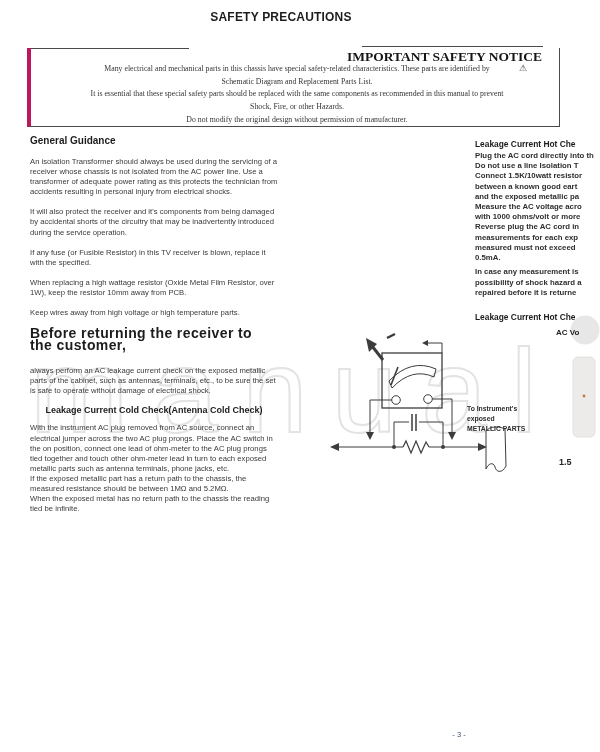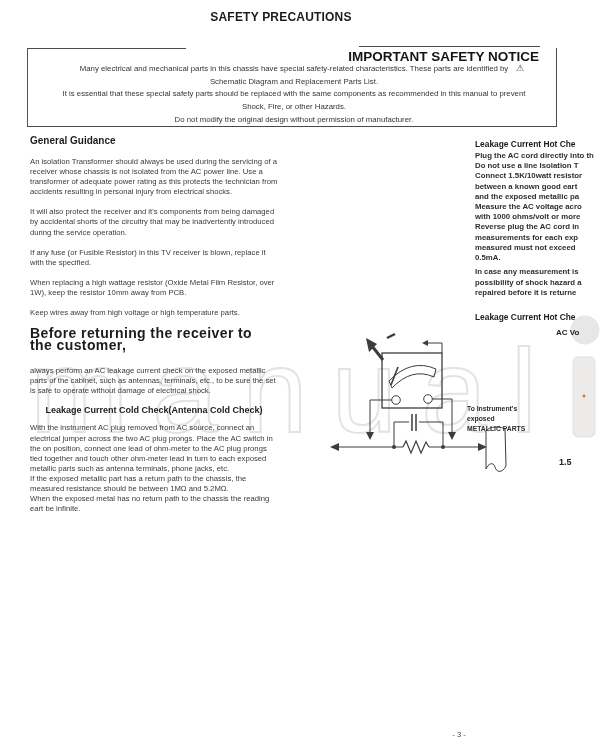--- a/index.html
+++ b/index.html
@@ -10,22 +10,22 @@
   
   .wm-svg{position:absolute;left:0;top:0;z-index:0;}
   
   .doc-title{
     position:absolute;left:0;top:10px;width:562px;text-align:center;
     font-size:12px;font-weight:bold;color:#1d1d1d;letter-spacing:.2px;z-index:2;
   }
   
   .notice{
     position:absolute;left:27px;top:48px;width:528px;height:78px;
-    border-left:1px solid #be185d;border-right:1px solid #4a4a4a;border-bottom:1px solid #4a4a4a;
-    z-index:2;background:transparent;
+    border-left:4px solid #be185d;border-right:1px solid #4a4a4a;border-bottom:1px solid #4a4a4a;
+    z-index:2;background:transparent;font-family:Liberation Serif, serif;
   }
   .notice .topseg1{position:absolute;left:0;top:0;width:158px;height:0;border-top:1px solid #4a4a4a;}
   .notice .topseg2{position:absolute;left:331px;top:-2px;width:181px;height:0;border-top:1px solid #4a4a4a;}
   .notice-heading{
     position:absolute;right:17px;top:1px;font-size:13.5px;font-weight:bold;color:#151515;white-space:nowrap;
   }
   .notice-warn{position:absolute;left:488px;top:15px;font-size:9px;color:#333;}
   .notice-body{position:absolute;left:6px;top:15px;width:520px;font-size:7.8px;line-height:12.7px;color:#343434;text-align:center;}
   .notice-body div{white-space:nowrap;}
   
@@ -89,21 +89,21 @@
     <p class="p1">An isolation Transformer should always be used during the servicing of a receiver whose chassis is not isolated from the AC power line. Use a transformer of adequate power rating as this protects the technician from accidents resulting in personal injury from electrical shocks.</p>
     <p class="pgap">It will also protect the receiver and it's components from being damaged by accidental shorts of the circuitry that may be inadvertently introduced during the service operation.</p>
     <p class="pgap">If any fuse (or Fusible Resistor) in this TV receiver is blown, replace it with the specified.</p>
     <p class="pgap">When replacing a high wattage resistor (Oxide Metal Film Resistor, over 1W), keep the resistor 10mm away from PCB.</p>
     <p class="pgap">Keep wires away from high voltage or high temperature parts.</p>
     <div class="h-sub1">Before returning the receiver to the customer,</div>
     <p class="p6">always perform an AC leakage current check on the exposed metallic parts of the cabinet, such as antennas, terminals, etc., to be sure the set is safe to operate without damage of electrical shock.</p>
     <div class="h-sub2">Leakage Current Cold Check(Antenna Cold Check)</div>
     <p class="pblock">With the instrument AC plug removed from AC source, connect an electrical jumper across the two AC plug prongs. Place the AC switch in the on position, connect one lead of ohm-meter to the AC plug prongs tied together and touch other ohm-meter lead in turn to each exposed metallic parts such as antenna terminals, phone jacks, etc.</p>
     <p class="pcont">If the exposed metallic part has a return path to the chassis, the measured resistance should be between 1MΩ and 5.2MΩ.</p>
-    <p class="pcont">When the exposed metal has no return path to the chassis the reading eart be infinite.</p>
+    <p class="pcont">When the exposed metal has no return path to the chassis the reading tied be infinite.</p>
   </div>
 
   <div class="rightcol">
     <div class="h-hot">Leakage Current Hot Che</div>
     <div class="rline">Plug the AC cord directly into th</div>
     <div class="rline">Do not use a line Isolation T</div>
     <div class="rline">Connect 1.5K/10watt resistor</div>
     <div class="rline">between a known good eart</div>
     <div class="rline">and the exposed metallic pa</div>
     <div class="rline">Measure the AC voltage acro</div>

